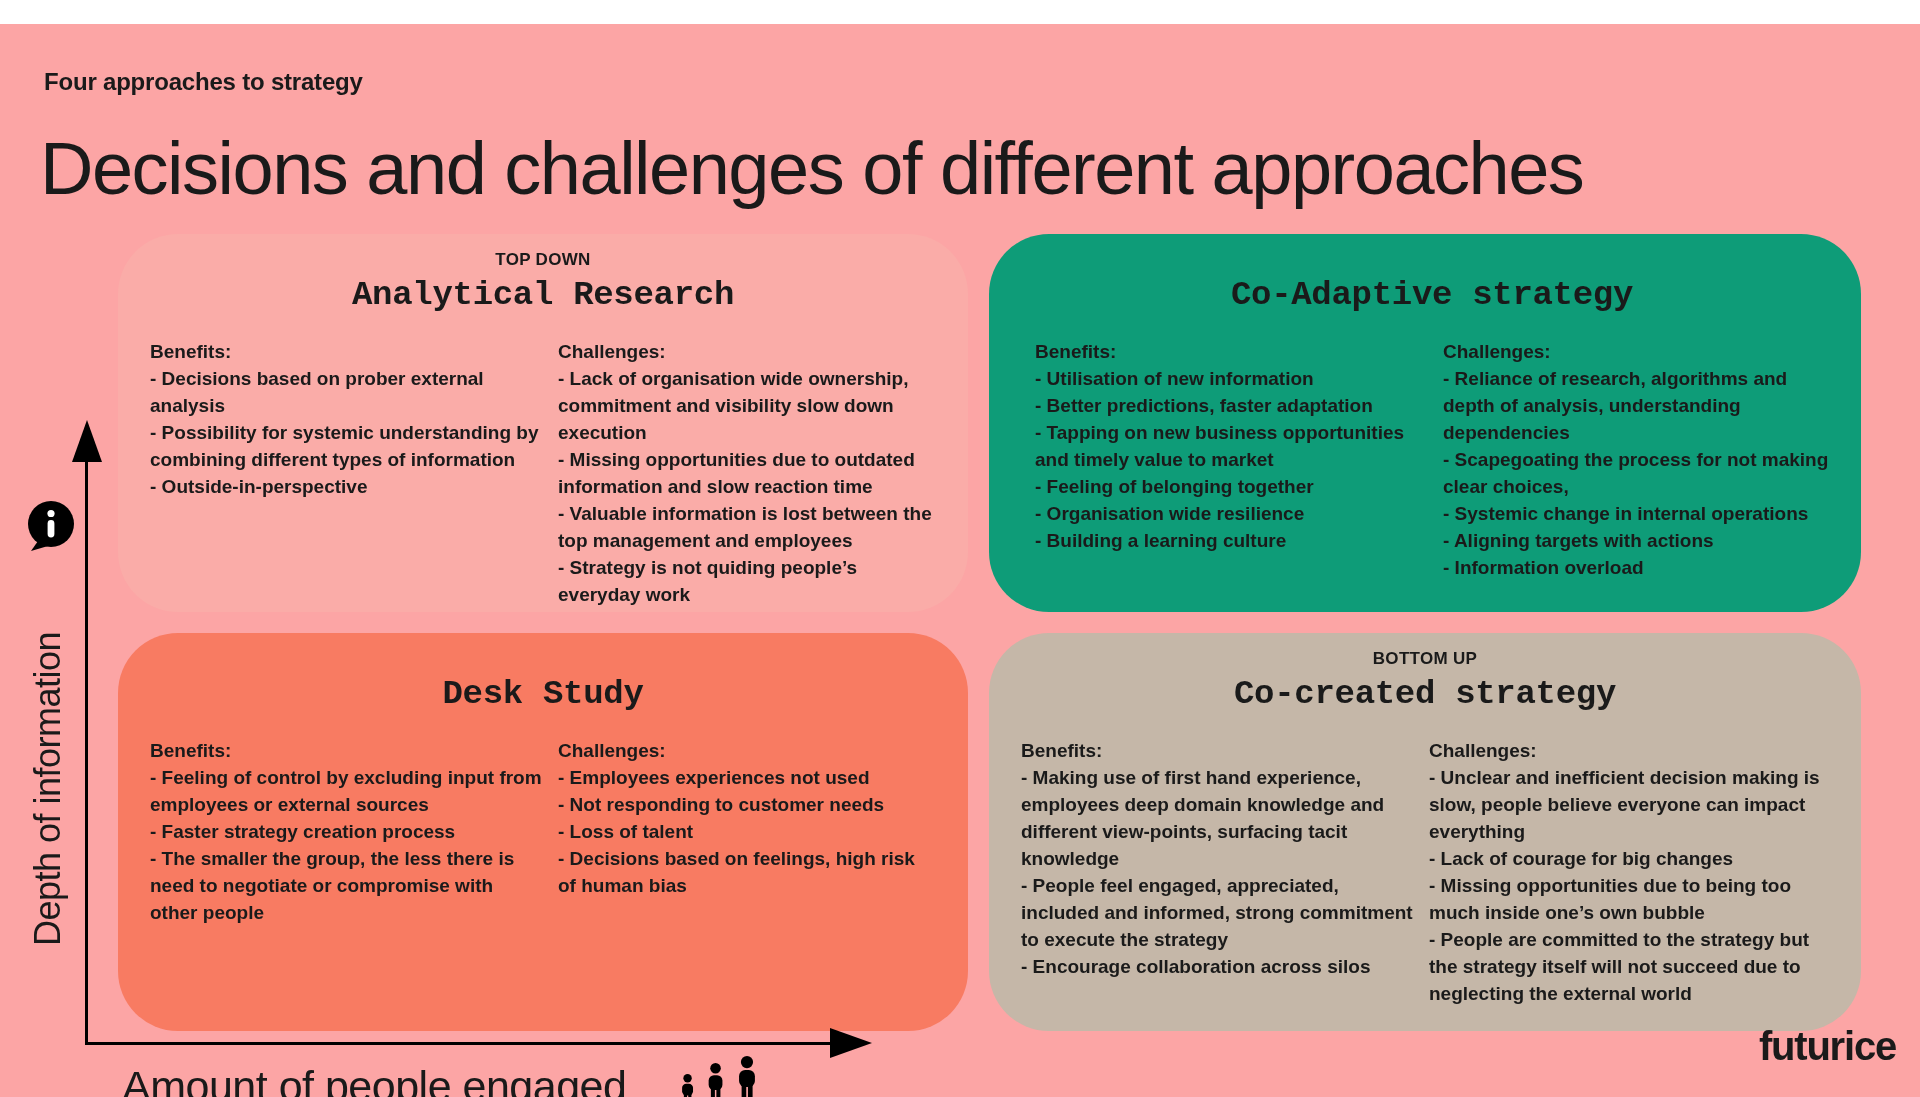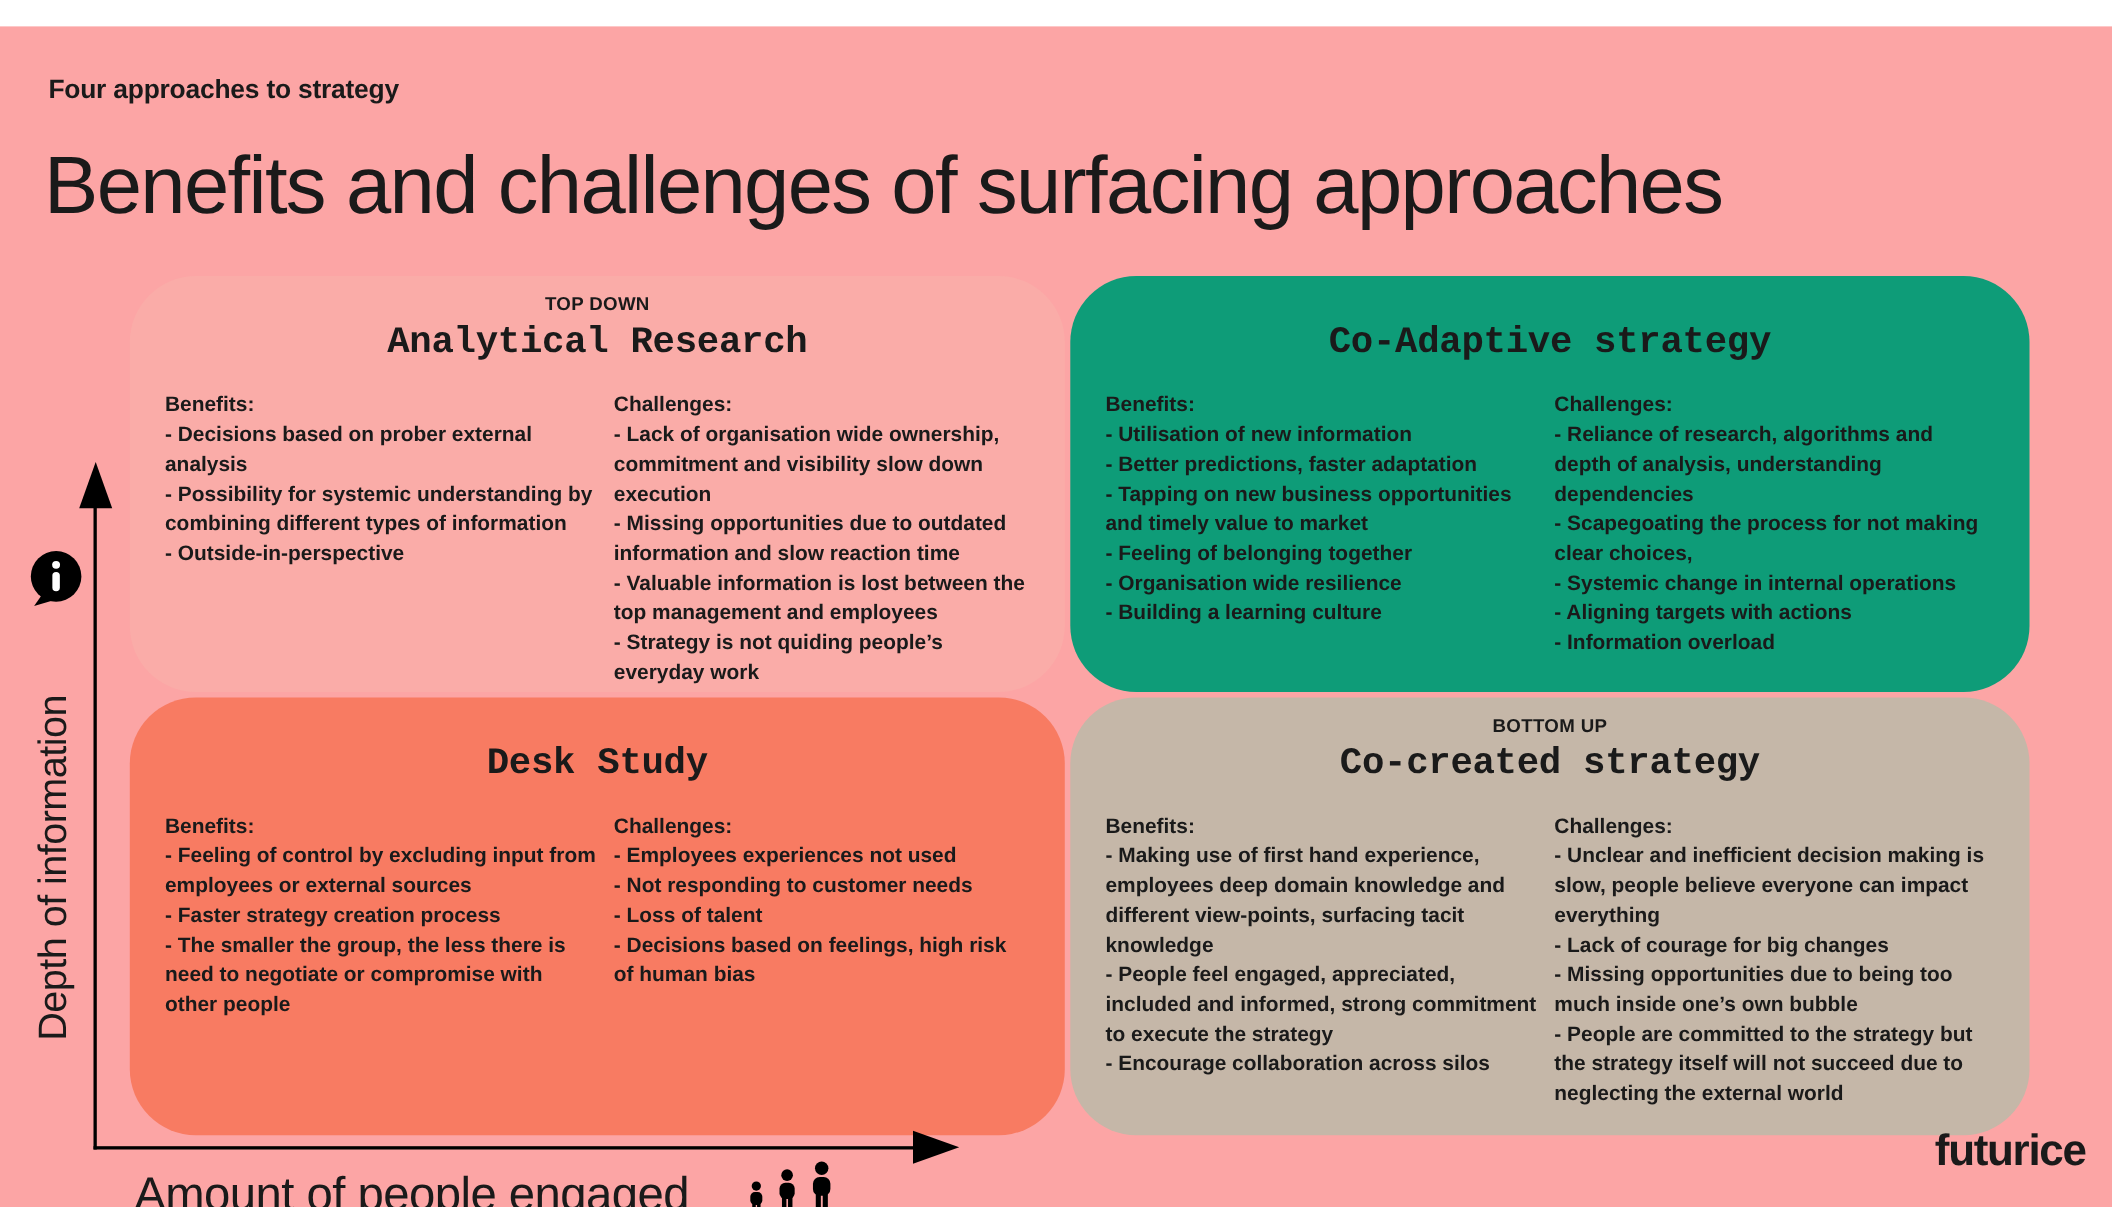--- a/index.html
+++ b/index.html
@@ -16,25 +16,25 @@
   .page-kicker{
     position:absolute;left:44px;top:44px;
     font-size:24px;font-weight:700;letter-spacing:-0.2px;
   }
   .page-title{
     position:absolute;left:40px;top:102px;
     font-size:74px;font-weight:500;letter-spacing:-1.5px;
     margin:0;
   }
   .grid{
-    position:absolute;left:118px;top:227px;
+    position:absolute;left:118px;top:210px;
     display:grid;
     grid-template-columns:850px 872px;
     grid-template-rows:378px 398px;
-    gap:5px;
+    gap:21px;
   }
   .card{
     border-radius:60px;
     overflow:hidden;
     padding-top:16px;
     box-sizing:border-box;
   }
   .kicker{
     min-height:24px;
     text-align:center;
@@ -87,21 +87,21 @@
     position:absolute;right:24px;top:1000px;
     font-size:40px;font-weight:700;letter-spacing:-1.2px;
   }
 </style>
 </head>
 <body>
 
 <div class="slide">
 
   <div class="page-kicker">Four approaches to strategy</div>
-  <h1 class="page-title">Benefits and challenges of surfacing approaches</h1>
+  <h1 class="page-title">Decisions and challenges of different approaches</h1>
 
   <div class="grid">
 
     <section class="card" style="background-color: rgb(250, 172, 168);">
       <div class="kicker">TOP DOWN</div>
       <h2 class="card-title">Analytical Research</h2>
       <div class="cols">
         <div class="col">
           <div class="line">Benefits:</div>
           <div class="line">- Decisions based on prober external analysis</div>
@@ -111,21 +111,21 @@
         <div class="col">
           <div class="line">Challenges:</div>
           <div class="line">- Lack of organisation wide ownership, commitment and visibility slow down execution</div>
           <div class="line">- Missing opportunities due to outdated information and slow reaction time</div>
           <div class="line">- Valuable information is lost between the top management and employees</div>
           <div class="line">- Strategy is not quiding people’s everyday work</div>
         </div>
       </div>
     </section>
 
-    <section class="card" style="background-color: rgb(14, 156, 120);">
+    <section class="card" style="background-color: rgb(14, 156, 120); padding-left: 14px;">
       <div class="kicker"></div>
       <h2 class="card-title">Co-Adaptive strategy</h2>
       <div class="cols">
         <div class="col">
           <div class="line">Benefits:</div>
           <div class="line">- Utilisation of new information</div>
           <div class="line">- Better predictions, faster adaptation</div>
           <div class="line">- Tapping on new business opportunities and timely value to market</div>
           <div class="line">- Feeling of belonging together</div>
           <div class="line">- Organisation wide resilience</div>

